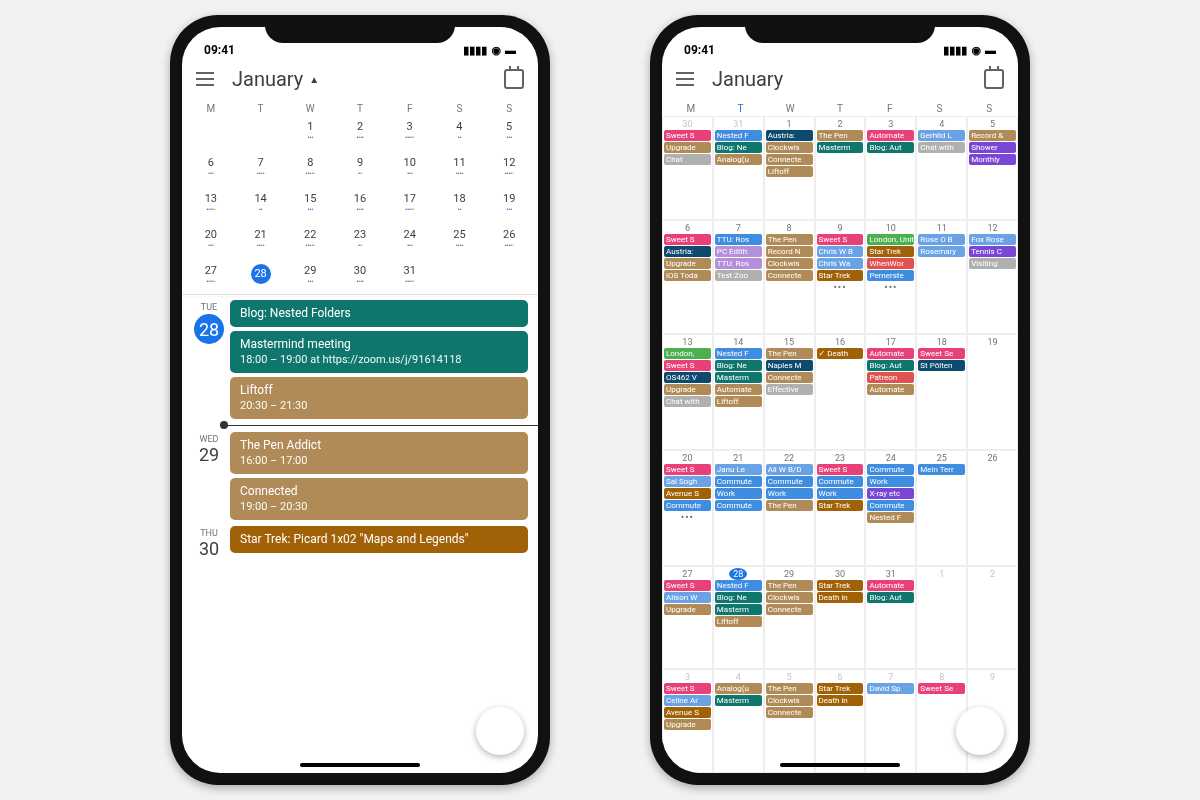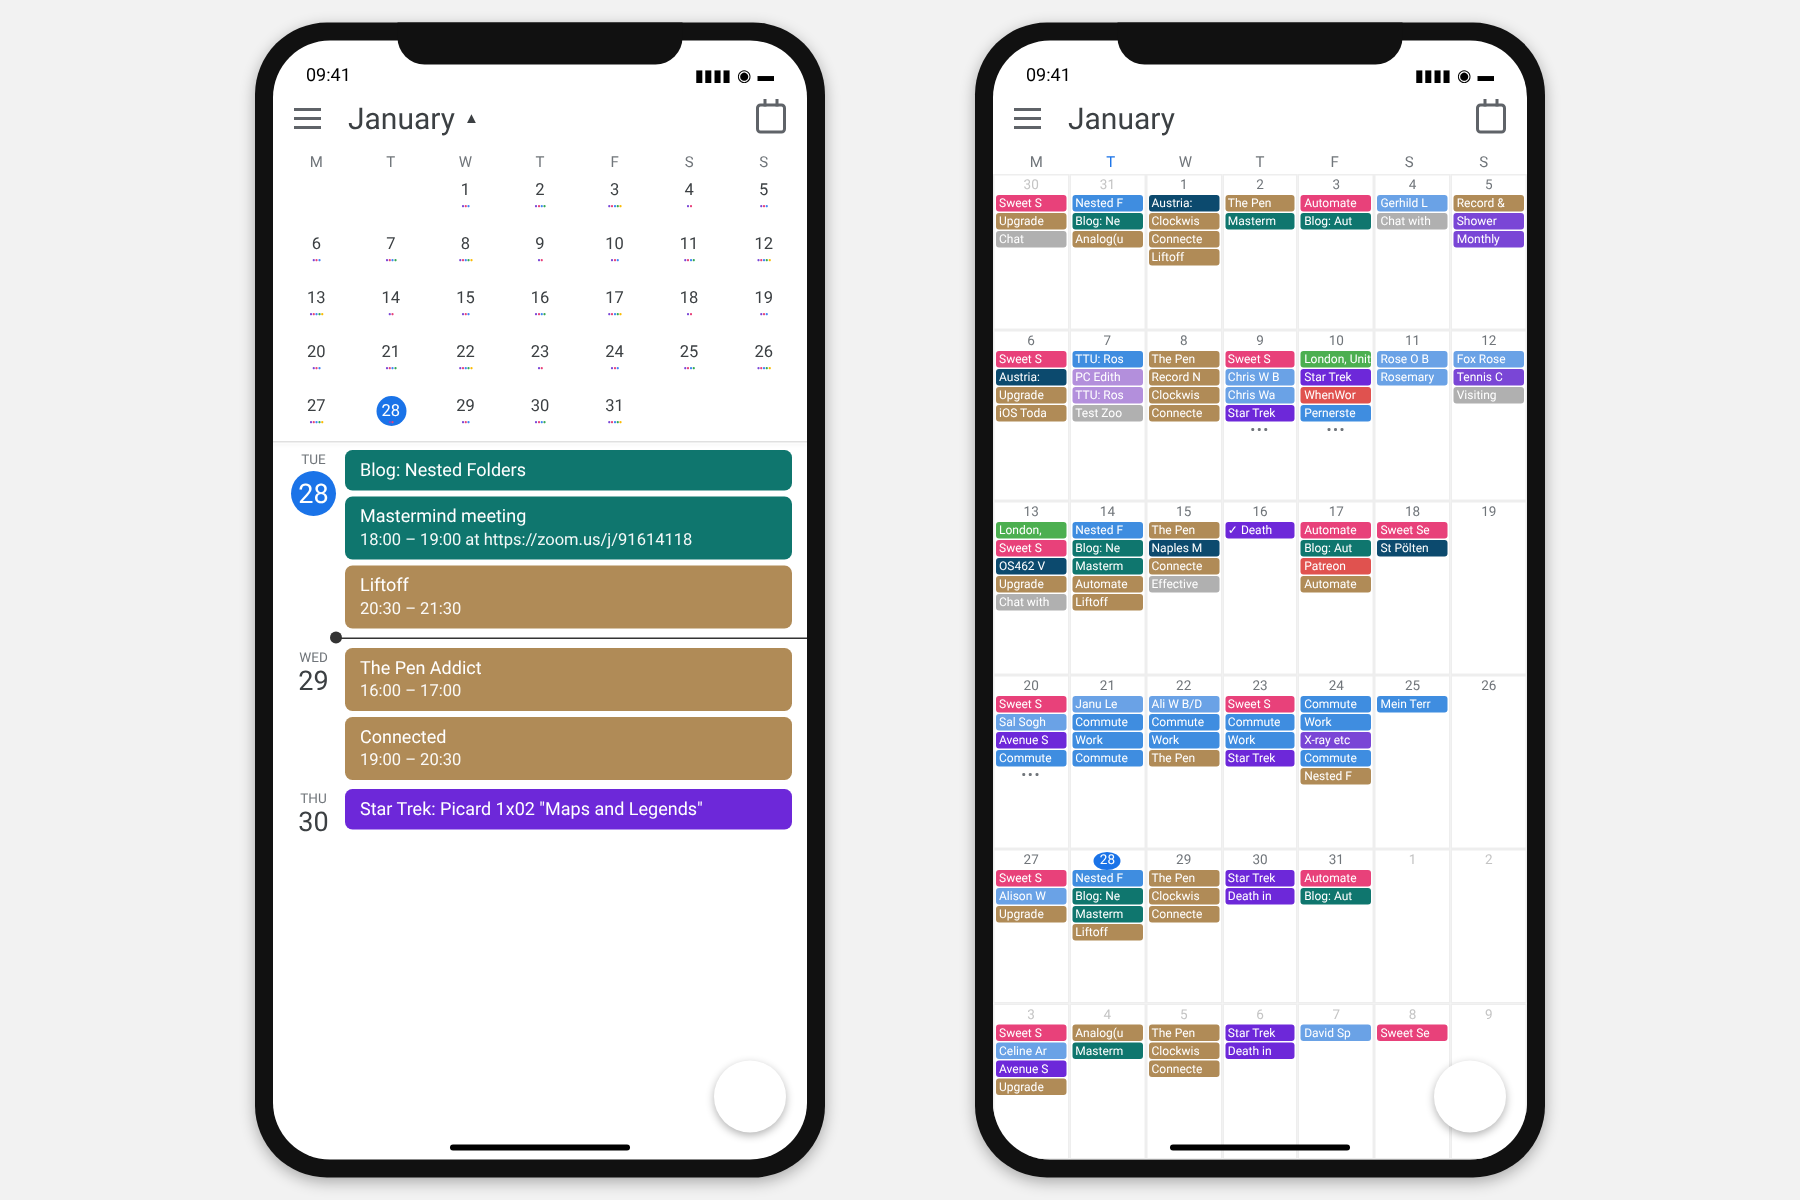--- a/index.html
+++ b/index.html
@@ -13,21 +13,21 @@
   .phone::before {
     content:''; position:absolute; top:0; left:50%; transform:translateX(-50%);
     width:190px; height:28px; background:#111; border-bottom-left-radius:18px; border-bottom-right-radius:18px;
     z-index:20;
   }
   .screen {
     width:100%; height:100%; background:#fff; border-radius:38px; overflow:hidden; display:flex; flex-direction:column; position:relative;
   }
   .home-ind { position:absolute; bottom:6px; left:50%; transform:translateX(-50%); width:120px; height:4px; background:#000; border-radius:3px; }
 
-  .status { height:32px; display:flex; justify-content:space-between; align-items:flex-end; padding:0 22px 2px; font-size:12px; font-weight:400; }
+  .status { height:32px; display:flex; justify-content:space-between; align-items:flex-end; padding:0 22px 2px; font-size:12px; font-weight:700; }
   .status .right { display:flex; gap:4px; align-items:center; font-size:11px; }
 
   .hdr { display:flex; align-items:center; gap:18px; padding:8px 14px 6px; }
   .burger { width:18px; height:14px; display:flex; flex-direction:column; justify-content:space-between; }
   .burger span { height:2px; background:#5f6368; }
   .title { font-size:20px; color:#3c4043; flex:1; display:flex; align-items:center; gap:6px; }
   .title .arrow-up { font-size:10px; }
   .cal-icon { width:20px; height:20px; border:2px solid #5f6368; border-radius:3px; position:relative; }
   .cal-icon::before { content:''; position:absolute; top:-5px; left:3px; width:2px; height:5px; background:#5f6368; }
   .cal-icon::after  { content:''; position:absolute; top:-5px; right:3px; width:2px; height:5px; background:#5f6368; }
@@ -58,21 +58,21 @@
   
   .monthgrid { display:grid; grid-template-columns:repeat(7,1fr); flex:1; font-size:9px; }
   .mcell { border:0.5px solid #eee; padding:1px 1px 0; display:flex; flex-direction:column; overflow:hidden; }
   .mcell .n { font-size:9px; color:#70757a; text-align:center; padding:1px 0; }
   .mcell.dim .n { color:#c4c4c4; }
   .mcell.today .n span { background:#1a73e8; color:#fff; border-radius:50%; padding:1px 4px; }
   .chip, .chipspan { font-size:8px; color:#fff; border-radius:2px; padding:0 2px; margin-bottom:1px; white-space:nowrap; overflow:hidden; text-overflow:clip; height:11px; line-height:11px; }
   .more { color:#70757a; font-size:10px; text-align:center; letter-spacing:1px; }
 
   
-  .c-pink{background:#e8417a}.c-teal{background:#0c4a6e}.c-tan{background:#b08b57}.c-mag{background:#0f766e}.c-gold{background:#6d28d9}.c-blue{background:#3f8de0}.c-blue2{background:#6aa2e6}.c-pur{background:#7a46d6}.c-grn{background:#4caf50}.c-red{background:#e0524f}.c-lav{background:#b38fdc}.c-gry{background:#b0b0b0}
+  .c-pink{background:#e8417a}.c-teal{background:#0c4a6e}.c-tan{background:#b08b57}.c-mag{background:#0f766e}.c-gold{background:#a16207}.c-blue{background:#3f8de0}.c-blue2{background:#6aa2e6}.c-pur{background:#7a46d6}.c-grn{background:#4caf50}.c-red{background:#e0524f}.c-lav{background:#b38fdc}.c-gry{background:#b0b0b0}
   .dow .today-c{color:#1a73e8;}
 </style>
 </head>
 <body>
 
 <div class="phone">
  <div class="screen">
   <div class="status">
     <span>09:41</span>
     <span class="right">

